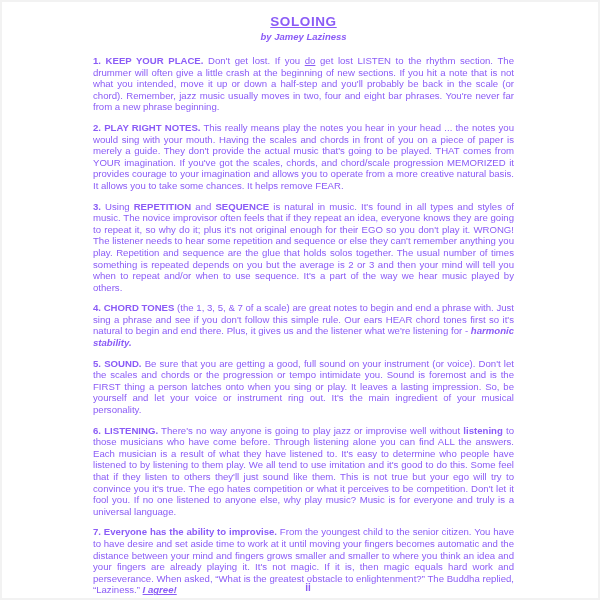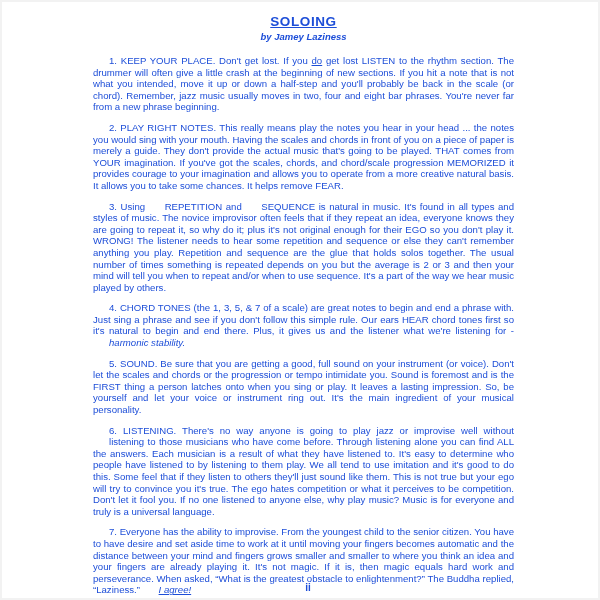--- a/index.html
+++ b/index.html
@@ -9,21 +9,21 @@
   }
   .page {
     width: 600px;
     height: 600px;
     box-sizing: border-box;
     background: #ffffff;
     box-shadow: inset 0 0 0 2px #f2f2f2;
     position: relative;
     padding: 14px 86px 24px 93px;
     font-family: "Liberation Sans", sans-serif;
-    color: #1d4ed8;
+    color: #8b5cf6;
     overflow: hidden;
   }
   .title {
     text-align: center;
     font-weight: bold;
     font-size: 13.5px;
     letter-spacing: 0.6px;
     text-decoration: underline;
     margin: 0;
   }
@@ -33,21 +33,21 @@
     font-style: italic;
     font-size: 9.5px;
     margin: 2px 0 13px 0;
   }
   .body-paragraphs .para {
     font-size: 9.6px;
     line-height: 11.6px;
     text-align: justify;
     margin: 0 0 9px 0;
   }
-  .para .b { font-weight: normal; margin-left: 16px; }
+  .para .b { font-weight: bold; }
   .para .i { font-style: italic; }
   .para .u { text-decoration: underline; }
   .footer {
     position: absolute;
     bottom: 7px;
     left: 0;
     right: 0;
     text-align: center;
     font-size: 10px;
     font-weight: bold;

